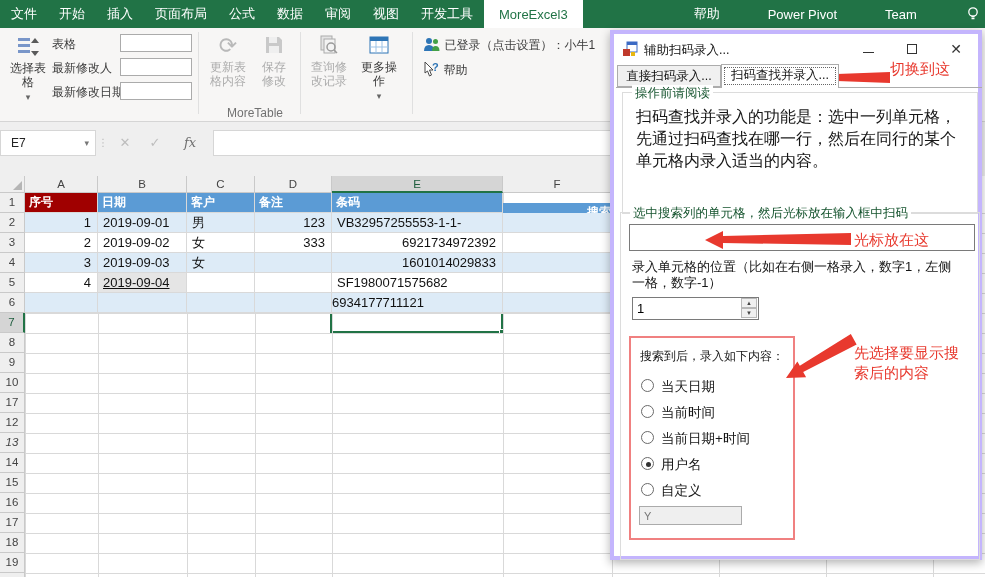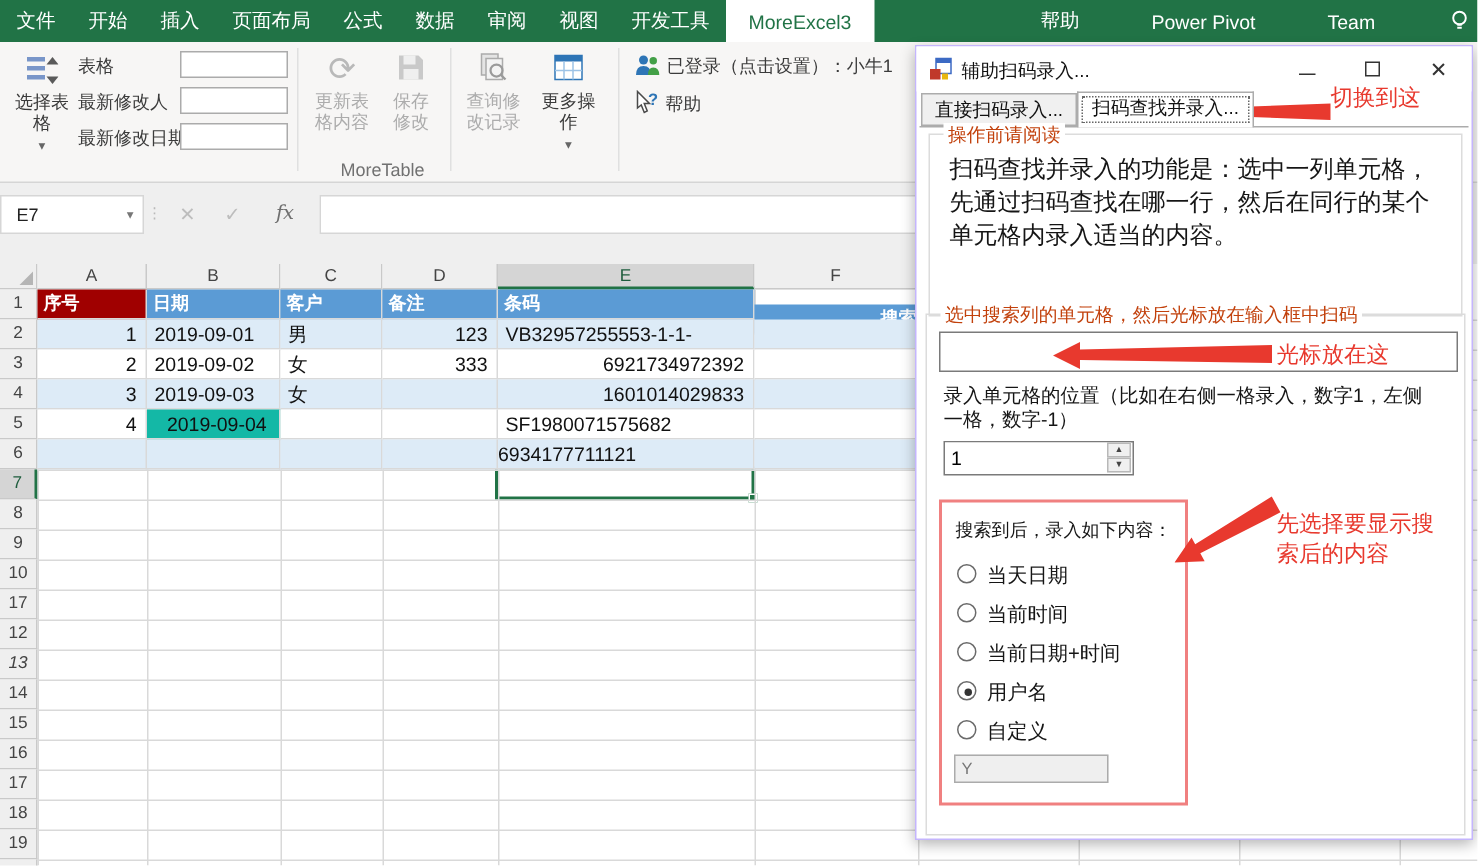--- a/index.html
+++ b/index.html
@@ -42,29 +42,29 @@
            border-right:1px solid #D9D9D9; border-bottom:1px solid #D9D9D9; }
   .thead { position:absolute; font-size:12px; font-weight:600; color:#fff; line-height:19px; padding-left:4px; white-space:nowrap;
            border-right:1px solid #D9D9D9; border-bottom:1px solid #D9D9D9; }
   .gtri { position:absolute; width:0; height:0; border-top:6px solid #217346; border-right:6px solid transparent; }
   #selrect { position:absolute; left:330px; top:311px; width:173px; height:22px; border:2px solid #217346; }
   #fillhandle { position:absolute; left:499px; top:329px; width:6px; height:6px; background:#217346; border:1px solid #fff; }
   #cornercell { position:absolute; left:0; top:176px; width:25px; height:17px; background:#EFEFEF; border-right:1px solid #C9C9C9; border-bottom:1px solid #C9C9C9; }
   #cornercell i { position:absolute; right:2px; bottom:2px; width:0; height:0; border-left:9px solid transparent; border-bottom:9px solid #B5B5B5; }
 
   
-  #dialog { left:610px; top:30px; width:372px; height:530px; background:#fff; border:1px solid #c4b5fd; box-shadow:0 3px 9px rgba(0,0,0,.3); z-index:50; }
+  #dialog { left:610px; top:30px; width:372px; height:530px; background:#fff; border:4px solid #c4b5fd; box-shadow:0 3px 9px rgba(0,0,0,.3); z-index:50; }
   #dtitlebar { position:absolute; left:0; top:0; width:100%; height:30px; background:#fff; }
   #dtitle { position:absolute; left:30px; top:8px; font-size:12.5px; color:#111; }
   .winbtn { position:absolute; top:0; width:44px; height:30px; text-align:center; color:#333; cursor:default; }
   .dtab { position:absolute; top:31px; height:22px; background:#F0F0F0; border:1px solid #ACACAC; font-size:12.5px; color:#111; line-height:20px; text-align:center; }
   .dtab.active { top:30px; height:24px; background:#fff; border-bottom:none; z-index:3; outline:1px dotted #666; outline-offset:-4px; }
   #tabline { position:absolute; left:2px; top:53px; width:366px; height:1px; background:#ACACAC; }
   .gbox { position:absolute; border:1px solid #DCDCDC; }
-  .gboxtitle { position:absolute; top:-8px; left:9px; background:#fff; padding:0 3px; font-size:12.5px; color:#c2410c; white-space:nowrap; }
+  .gboxtitle { position:absolute; top:-8px; left:9px; background:#fff; padding:0 3px; font-size:12.5px; color:#14532d; white-space:nowrap; }
   #gb1text { position:absolute; left:13px; top:13px; width:334px; font-size:16px; line-height:22px; color:#151515; }
   #scaninput { position:absolute; left:15px; top:190px; width:346px; height:27px; background:#fff; border:1px solid #7A7A7A; font-size:14px; padding:0 5px; }
   #poslabel { position:absolute; left:18px; top:225px; width:324px; font-size:13px; line-height:16px; color:#151515; }
   #numwrap { position:absolute; left:18px; top:263px; width:127px; height:23px; background:#fff; border:1px solid #7A7A7A; }
   #numval { position:absolute; left:0; top:0; width:108px; height:21px; border:none; font-size:13px; padding:0 4px; outline:none; background:#fff; }
   .spin { position:absolute; right:1px; width:16px; height:10px; background:#F0F0F0; border:1px solid #B8B8B8; font-size:6px; color:#444; text-align:center; line-height:9px; }
   #redpanel { position:absolute; left:15px; top:302px; width:166px; height:204px; border:2px solid #F08080; background:#fff; }
   #opttitle { position:absolute; left:9px; top:10px; font-size:12px; color:#151515; white-space:nowrap; }
   .radiorow { position:absolute; left:10px; height:16px; }
   .radiocircle { position:absolute; left:0; top:1px; width:13px; height:13px; border:1px solid #6A6A6A; border-radius:50%; background:#fff; }
@@ -269,21 +269,21 @@
       <div class="tcell" style="left: 255px; top: 233px; width: 77px; height: 20px; background: rgb(255, 255, 255); text-align: right; padding: 0px 6px 0px 0px;">333</div>
       <div class="tcell" style="left: 332px; top: 233px; width: 171px; height: 20px; background: rgb(255, 255, 255); text-align: right; padding: 0px 6px 0px 0px;">6921734972392</div>
       <div class="tcell" style="left: 503px; top: 233px; width: 109px; height: 20px; background: rgb(255, 255, 255);"></div>
       <div class="tcell" style="left: 25px; top: 253px; width: 73px; height: 20px; background: rgb(221, 235, 247); text-align: right; padding: 0px 6px 0px 0px;">3</div>
       <div class="tcell" style="left: 98px; top: 253px; width: 89px; height: 20px; background: rgb(221, 235, 247); text-align: left; padding: 0px 0px 0px 5px;">2019-09-03</div>
       <div class="tcell" style="left: 187px; top: 253px; width: 68px; height: 20px; background: rgb(221, 235, 247); text-align: left; padding: 0px 0px 0px 5px;">女</div>
       <div class="tcell" style="left: 255px; top: 253px; width: 77px; height: 20px; background: rgb(221, 235, 247);"></div>
       <div class="tcell" style="left: 332px; top: 253px; width: 171px; height: 20px; background: rgb(221, 235, 247); text-align: right; padding: 0px 6px 0px 0px;">1601014029833</div>
       <div class="tcell" style="left: 503px; top: 253px; width: 109px; height: 20px; background: rgb(221, 235, 247);"></div>
       <div class="tcell" style="left: 25px; top: 273px; width: 73px; height: 20px; background: rgb(255, 255, 255); text-align: right; padding: 0px 6px 0px 0px;">4</div>
-      <div class="tcell" style="left: 98px; top: 273px; width: 89px; height: 20px; background: #14b8a6; text-align: center; padding: 0px 0px 0px 5px;">2019-09-04</div>
+      <div class="tcell" style="left: 98px; top: 273px; width: 89px; height: 20px; background: #e5e5e5; text-align: left; padding: 0px 0px 0px 5px; text-decoration: underline;">2019-09-04</div>
       <div class="tcell" style="left: 187px; top: 273px; width: 68px; height: 20px; background: rgb(255, 255, 255);"></div>
       <div class="tcell" style="left: 255px; top: 273px; width: 77px; height: 20px; background: rgb(255, 255, 255);"></div>
       <div class="tcell" style="left: 332px; top: 273px; width: 171px; height: 20px; background: rgb(255, 255, 255); text-align: left; padding: 0px 0px 0px 5px;">SF1980071575682</div>
       <div class="tcell" style="left: 503px; top: 273px; width: 109px; height: 20px; background: rgb(255, 255, 255);"></div>
       <div class="tcell" style="left: 25px; top: 293px; width: 73px; height: 20px; background: rgb(221, 235, 247);"></div>
       <div class="tcell" style="left: 98px; top: 293px; width: 89px; height: 20px; background: rgb(221, 235, 247);"></div>
       <div class="tcell" style="left: 187px; top: 293px; width: 68px; height: 20px; background: rgb(221, 235, 247);"></div>
       <div class="tcell" style="left: 255px; top: 293px; width: 77px; height: 20px; background: rgb(221, 235, 247);"></div>
       <div class="tcell" style="left: 332px; top: 293px; width: 171px; height: 20px; background: rgb(221, 235, 247); text-align: left; padding: 0px 6px 0px 0px;">6934177711121</div>
       <div class="tcell" style="left: 503px; top: 293px; width: 109px; height: 20px; background: rgb(221, 235, 247);"></div>

